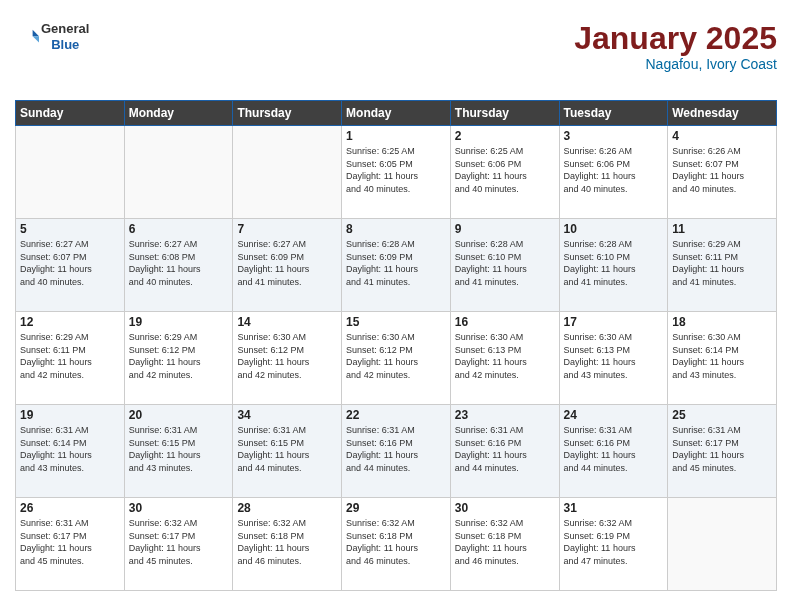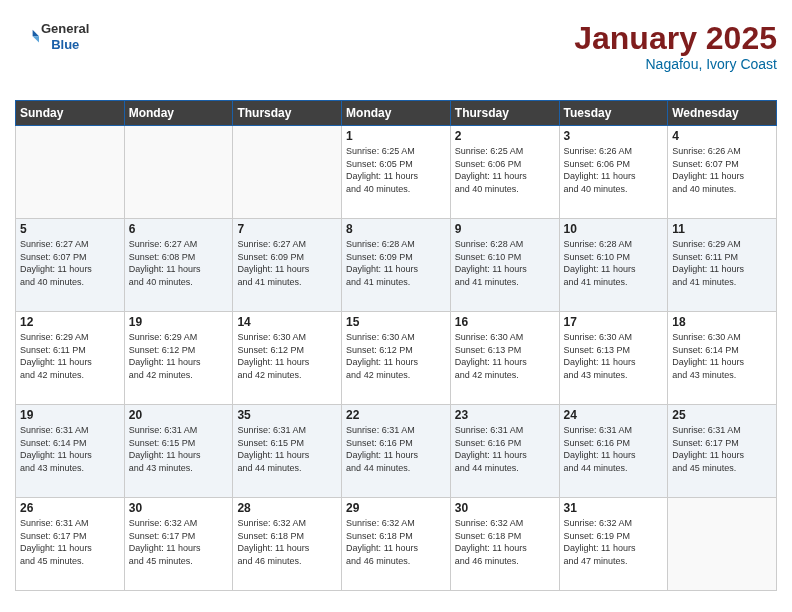--- a/index.html
+++ b/index.html
@@ -275,21 +275,21 @@
 and 43 minutes.</div>
           </td>
           <td>
             <span class="day-num">20</span>
             <div class="day-info" style="white-space: pre-line;">Sunrise: 6:31 AM
 Sunset: 6:15 PM
 Daylight: 11 hours
 and 43 minutes.</div>
           </td>
           <td>
-            <span class="day-num">35</span>
+            <span class="day-num">34</span>
             <div class="day-info" style="white-space: pre-line;">Sunrise: 6:31 AM
 Sunset: 6:15 PM
 Daylight: 11 hours
 and 44 minutes.</div>
           </td>
           <td>
             <span class="day-num">22</span>
             <div class="day-info" style="white-space: pre-line;">Sunrise: 6:31 AM
 Sunset: 6:16 PM
 Daylight: 11 hours

